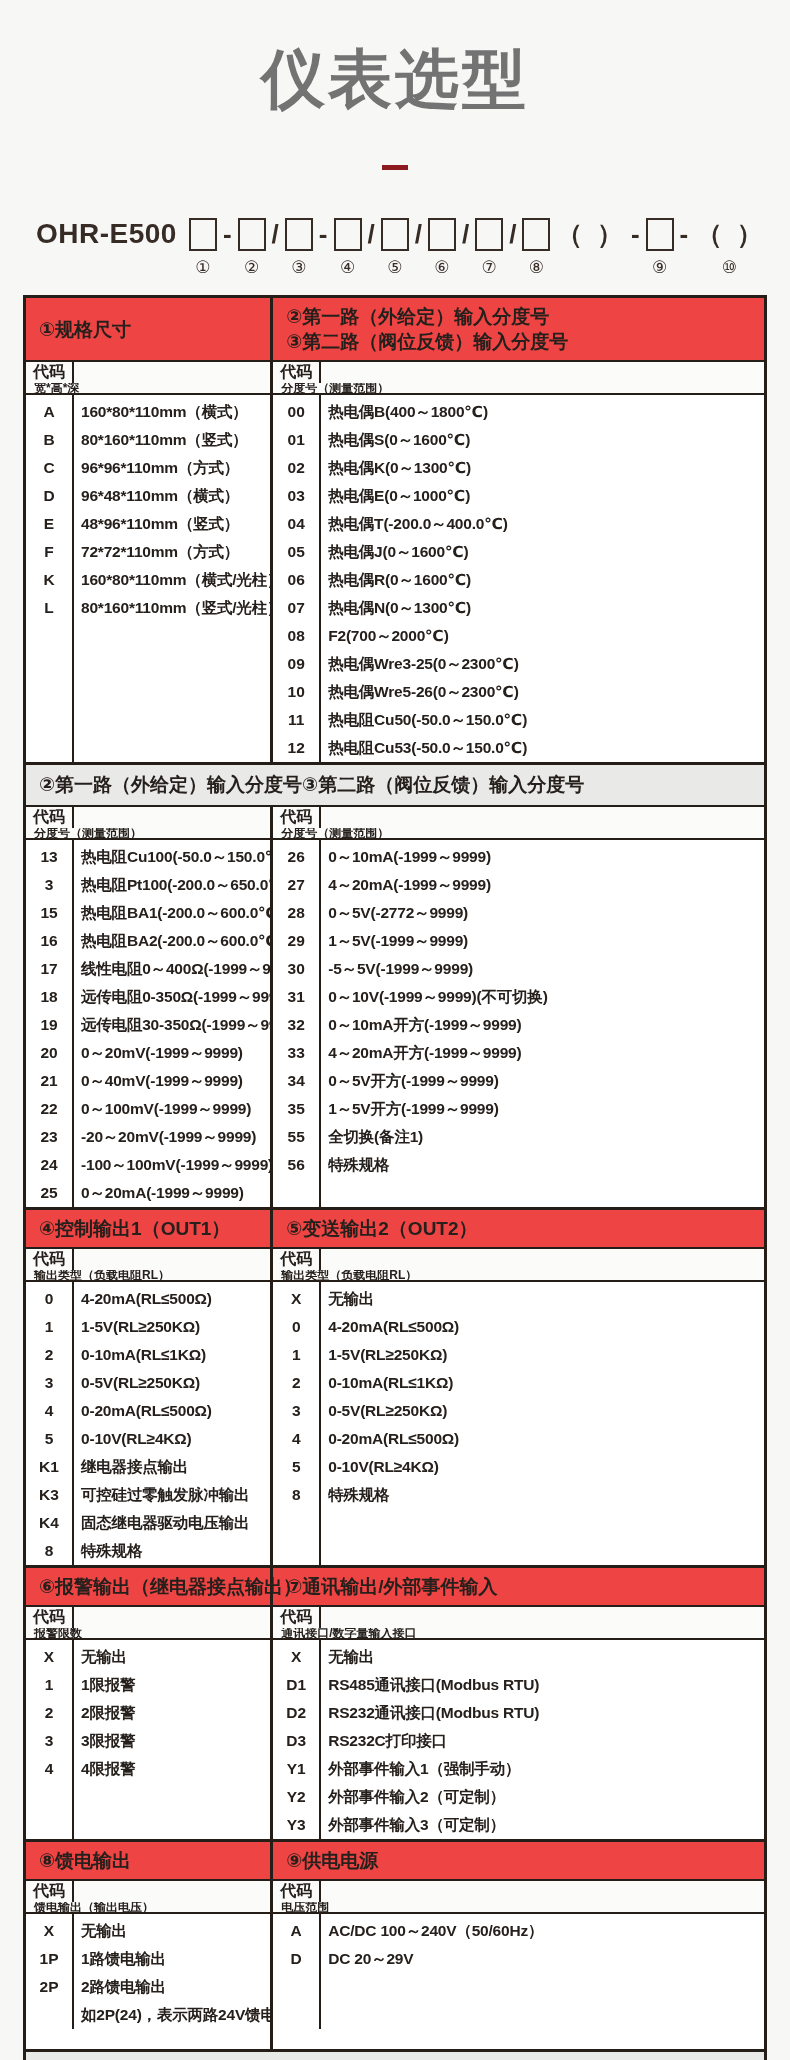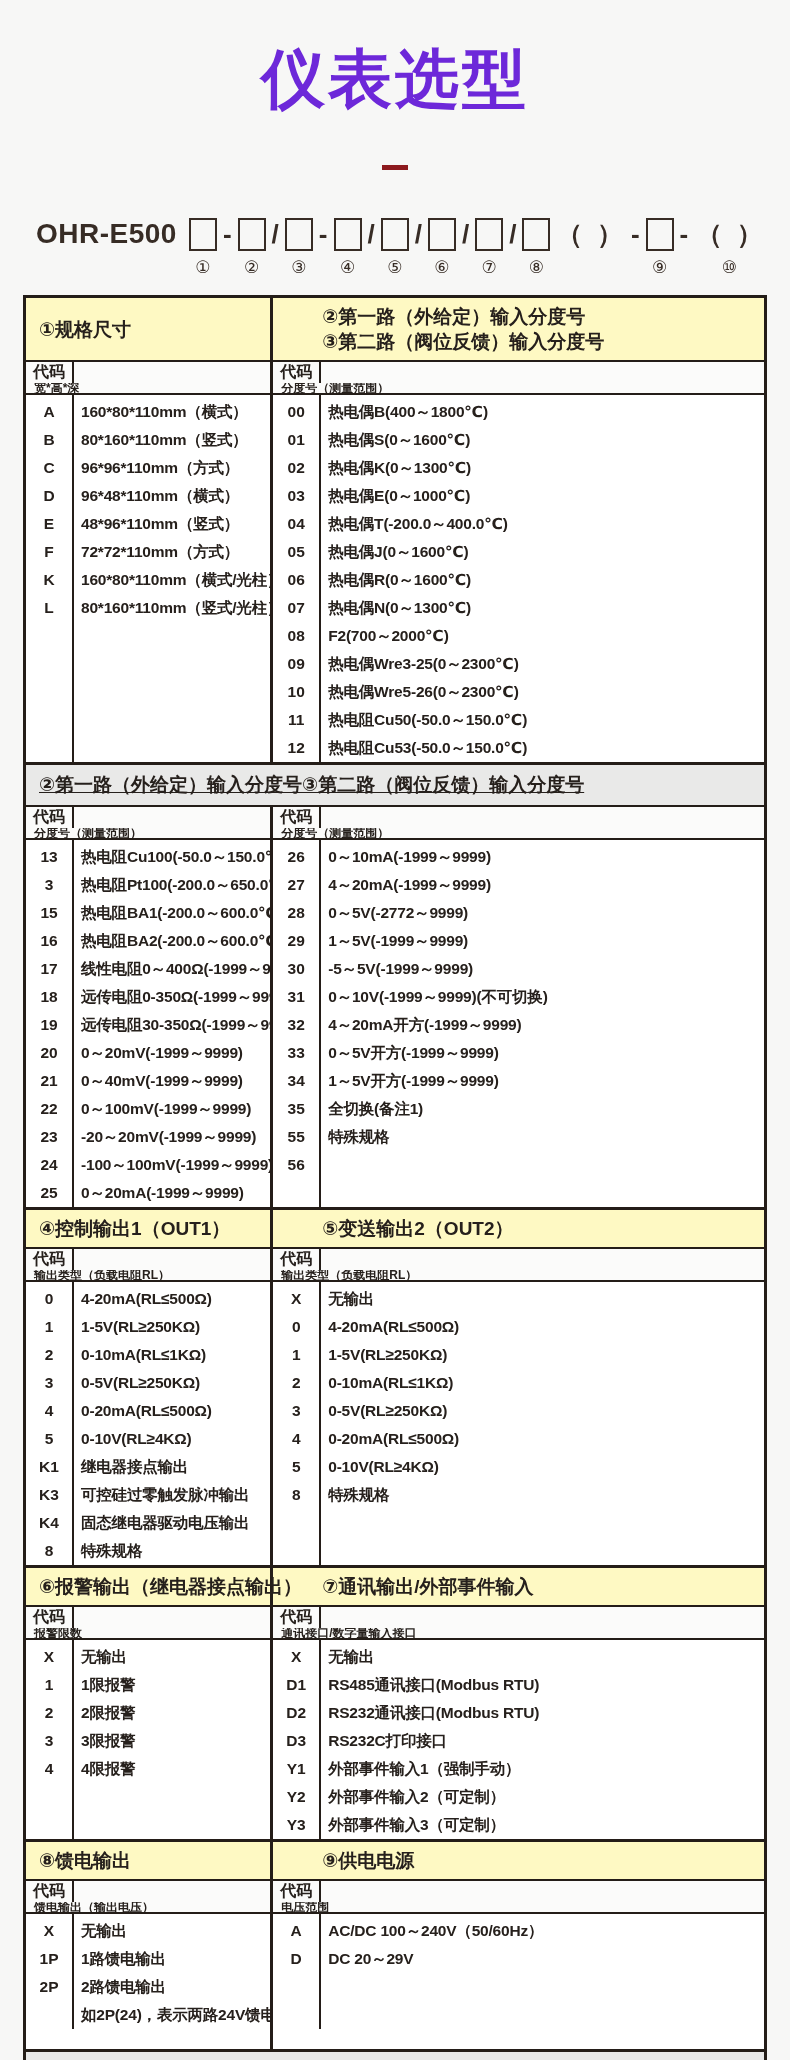--- a/index.html
+++ b/index.html
@@ -8,21 +8,21 @@
     background: #f7f7f6;
     font-family: "Liberation Sans", "DejaVu Sans", sans-serif;
     color: #26201c;
   }
   .page { padding: 24px 0 12px; }
 
   .title {
     text-align: center;
     font-size: 64px;
     font-weight: 900;
-    color: #6d28d9;
+    color: #737373;
     letter-spacing: 3px;
     margin: 12px 0 0;
   }
   .title-divider {
     width: 26px; height: 5px;
     background: #8d1a1e;
     margin: 42px auto 46px;
   }
 
   
@@ -51,33 +51,32 @@
   .tok-num { height: 24px; font-size: 17px; font-weight: 400; color: #372c25; margin-top: 5px; }
 
   
   .table {
     margin: 0 23px 14px;
     border: 3px solid #241d18;
     background: #ffffff;
   }
   .section + .section { border-top: 3px solid #241d18; }
 
-  .sec-headers { display: flex; align-items: stretch; background: #fef9c3; border-bottom: 2px solid #241d18; gap: 36px; }
+  .sec-headers { display: flex; align-items: stretch; background: #ef4444; border-bottom: 2px solid #241d18; }
   .sec-h { padding: 6px 0 6px 13px; display: flex; flex-direction: column; justify-content: center; box-sizing: border-box; }
   .sec-h.left { width: 33.5%; border-right: 3px solid #241d18; }
   .sec-h.right { flex: 1; min-width: 0; border-radius: 28px; }
   .sec-h-line { font-size: 19px; font-weight: 700; line-height: 25px; white-space: nowrap; }
 
   .sec-full-header {
     background: #e9e9e8;
     border-bottom: 2px solid #241d18;
     padding: 7px 0 7px 13px;
     font-size: 19px; font-weight: 700;
     white-space: nowrap;
-    text-decoration: underline;
   }
 
   .sec-body { display: flex; align-items: stretch; }
   .half { display: flex; flex-direction: column; box-sizing: border-box; }
   .half.left { width: 33.5%; border-right: 3px solid #241d18; }
   .half.right { flex: 1; min-width: 0; }
 
   .subrow { display: flex; height: 31px; border-bottom: 2px solid #241d18; background: #fbfbfa; flex-direction: column; }
   .sub-code {
     width: 46px; flex-shrink: 0;
@@ -338,20 +337,21 @@
                 <div class="cell code">55</div>
                 <div class="cell code">56</div>
               </div>
               <div class="desccol">
                 <div class="cell desc">0～10mA(-1999～9999)</div>
                 <div class="cell desc">4～20mA(-1999～9999)</div>
                 <div class="cell desc">0～5V(-2772～9999)</div>
                 <div class="cell desc">1～5V(-1999～9999)</div>
                 <div class="cell desc">-5～5V(-1999～9999)</div>
                 <div class="cell desc">0～10V(-1999～9999)(不可切换)</div>
+                <div class="cell desc">0～10mA开方(-1999～9999)</div>
                 <div class="cell desc">4～20mA开方(-1999～9999)</div>
                 <div class="cell desc">0～5V开方(-1999～9999)</div>
                 <div class="cell desc">1～5V开方(-1999～9999)</div>
                 <div class="cell desc">全切换(备注1)</div>
                 <div class="cell desc">特殊规格</div>
               </div>
             </div>
           </div>
         </div>
       </div>

